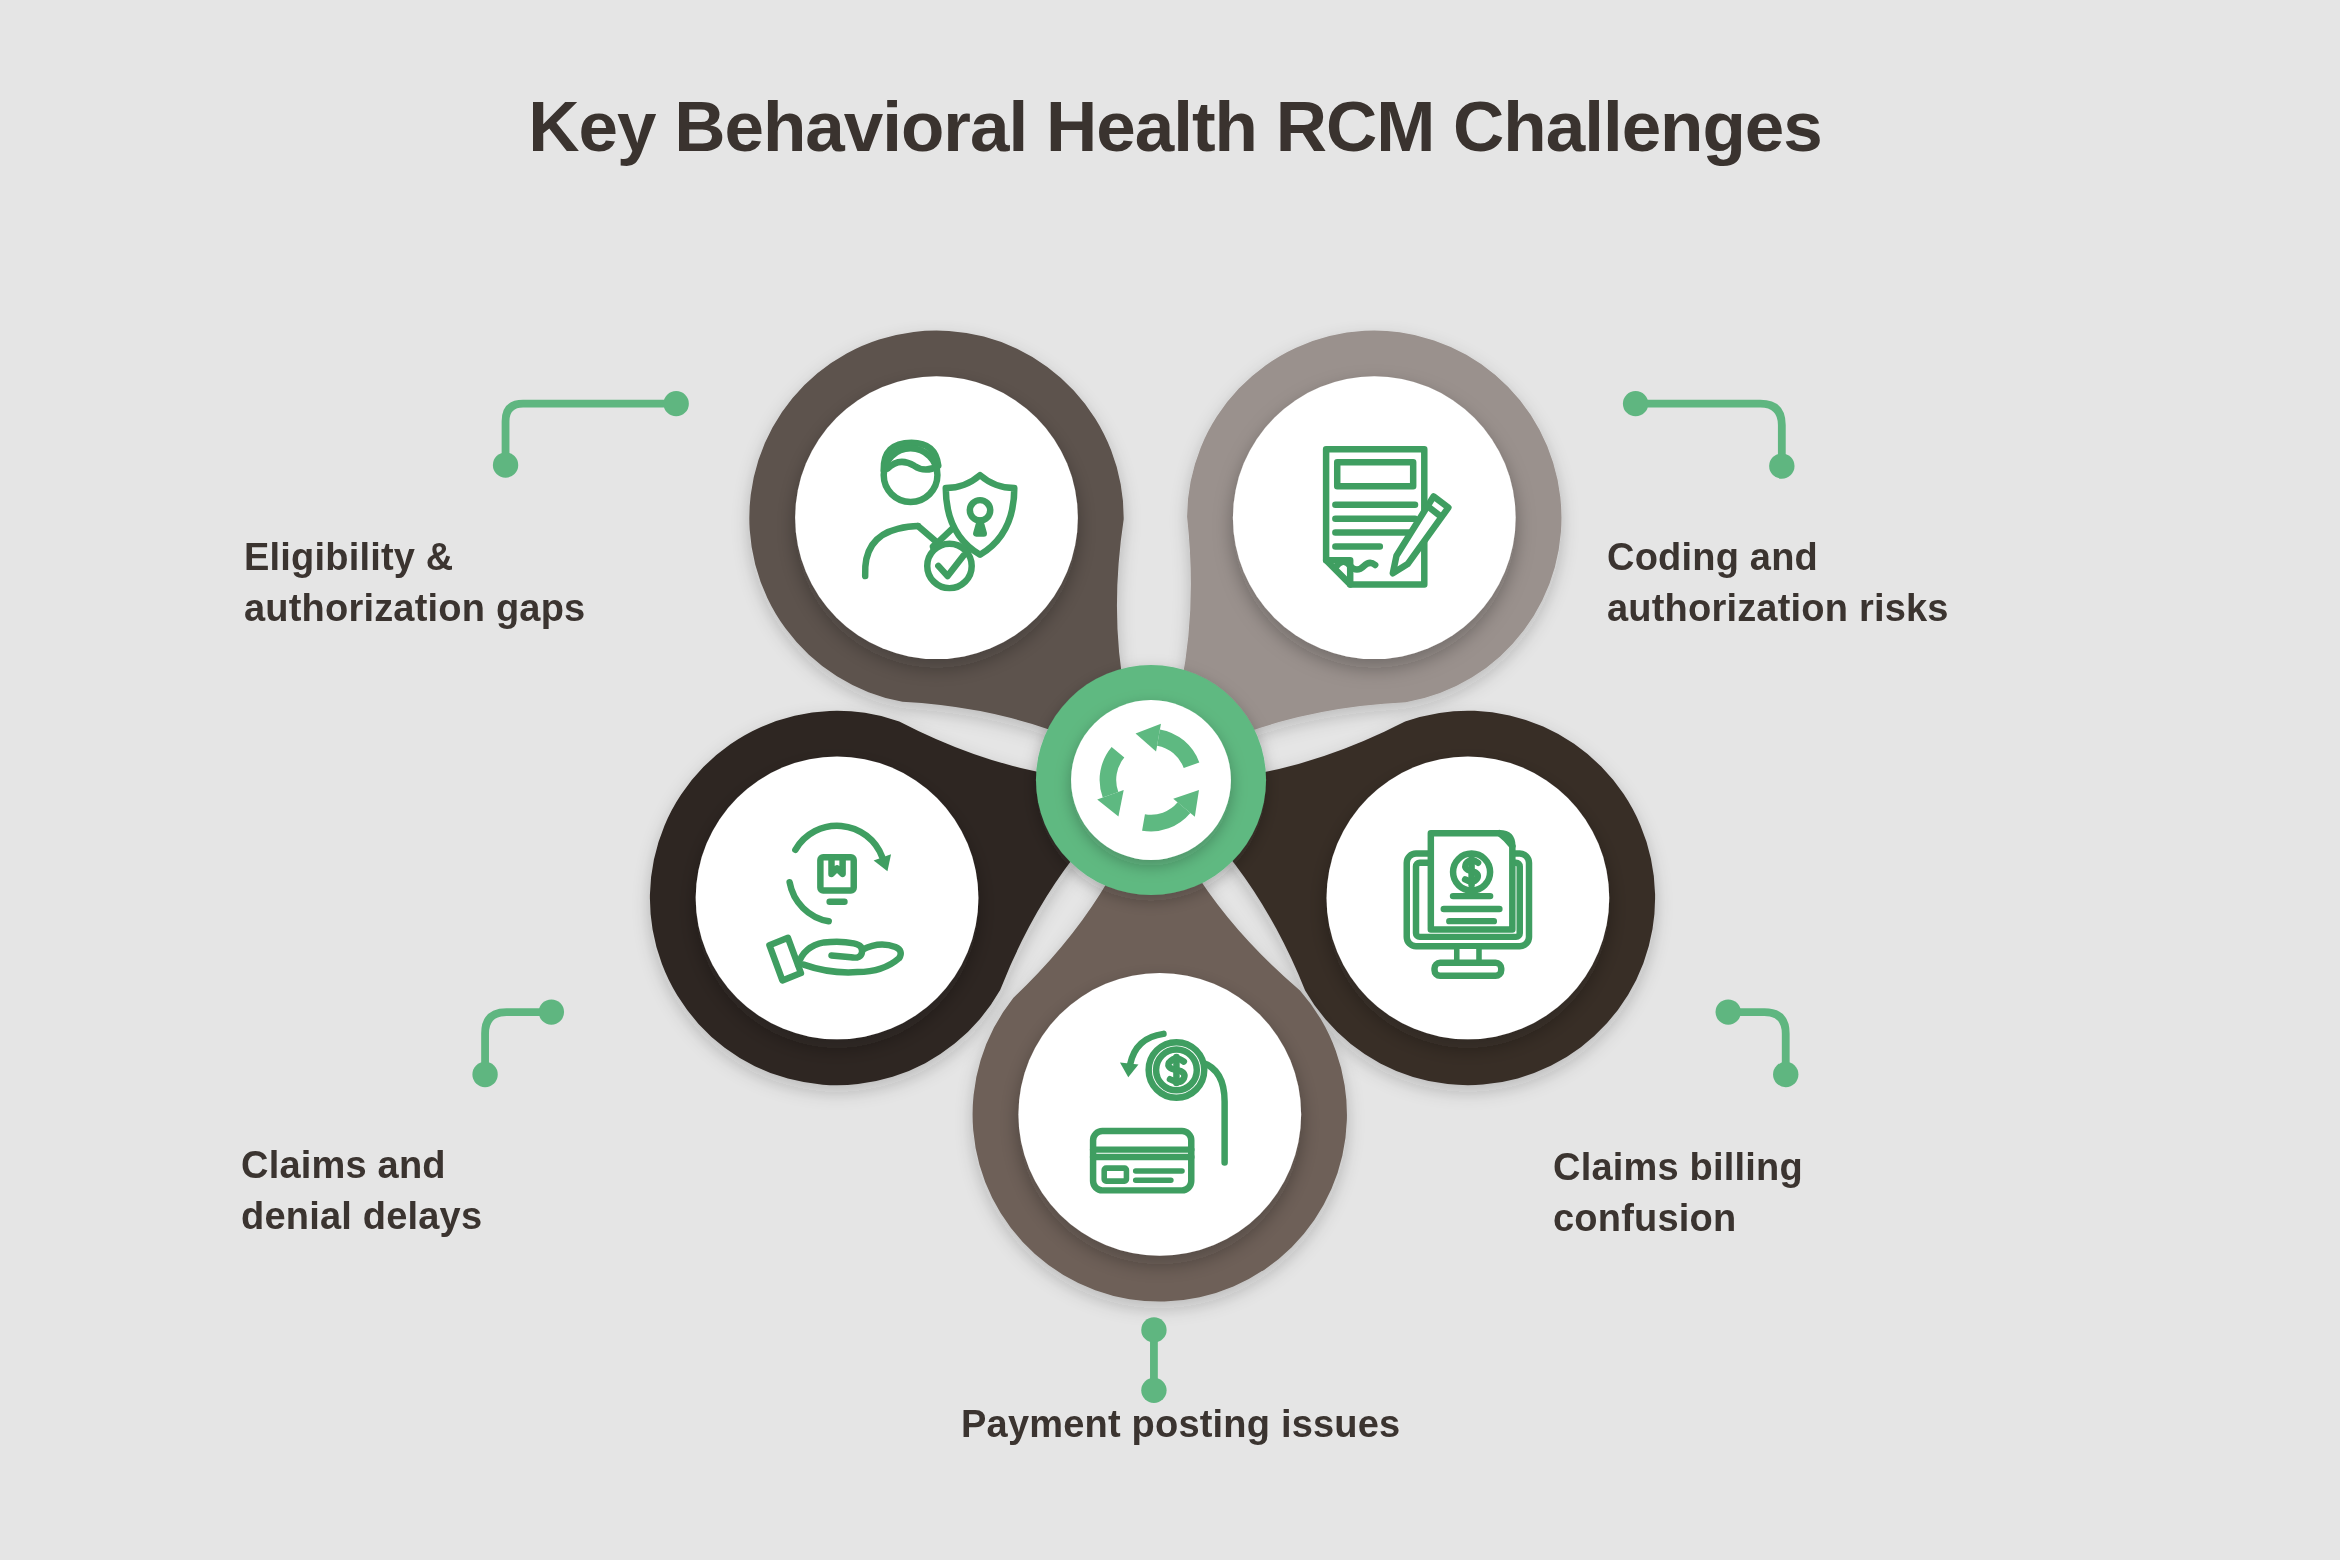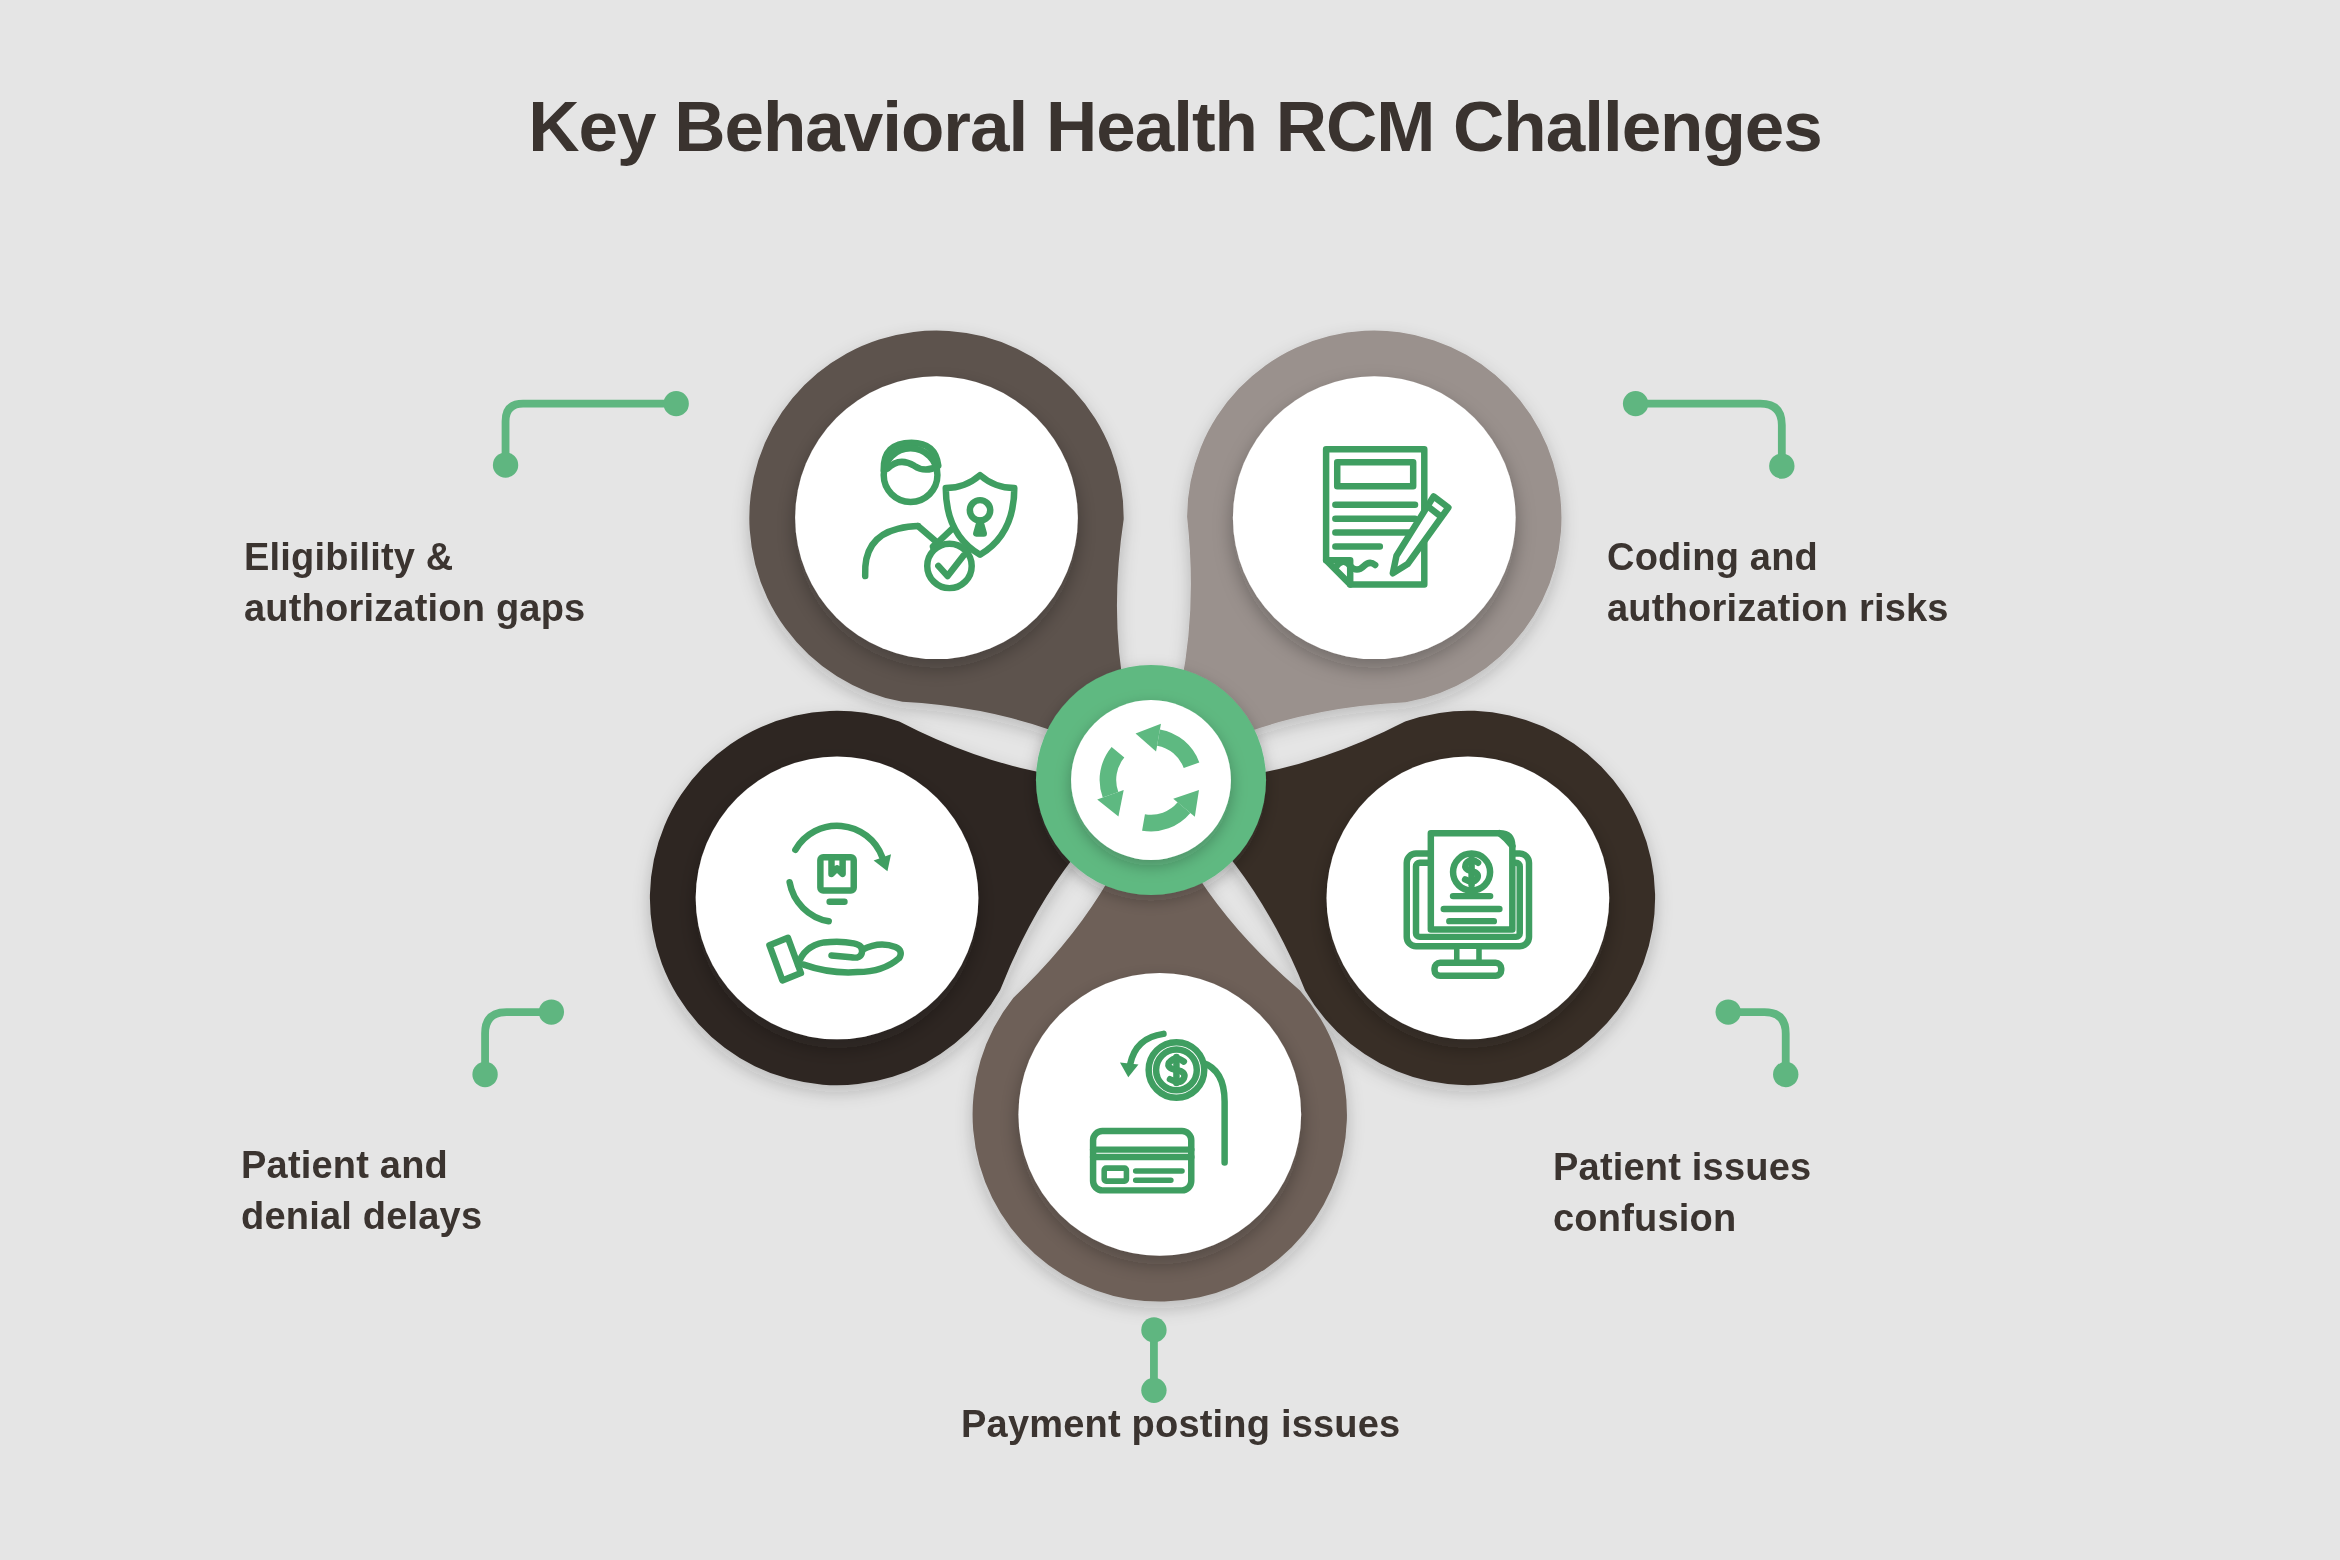--- a/index.html
+++ b/index.html
@@ -173,20 +173,20 @@
       <path fill="none" d="M 1183 1364 V 1426"></path>
       <circle stroke="none" cx="1183" cy="1364" r="13"></circle>
       <circle stroke="none" cx="1183" cy="1426" r="13"></circle>
     </g>
   </svg>
 
   <div class="petal-label lbl-eligibility">Eligibility &amp;
 authorization gaps</div>
   <div class="petal-label lbl-coding">Coding and
 authorization risks</div>
-  <div class="petal-label lbl-claims">Patient and
+  <div class="petal-label lbl-claims">Claims and
 denial delays</div>
-  <div class="petal-label lbl-patient">Patient issues
+  <div class="petal-label lbl-patient">Claims billing
 confusion</div>
   <div class="petal-label lbl-payment">Payment posting issues</div>
 
 </div>
 
 
 </body></html>

